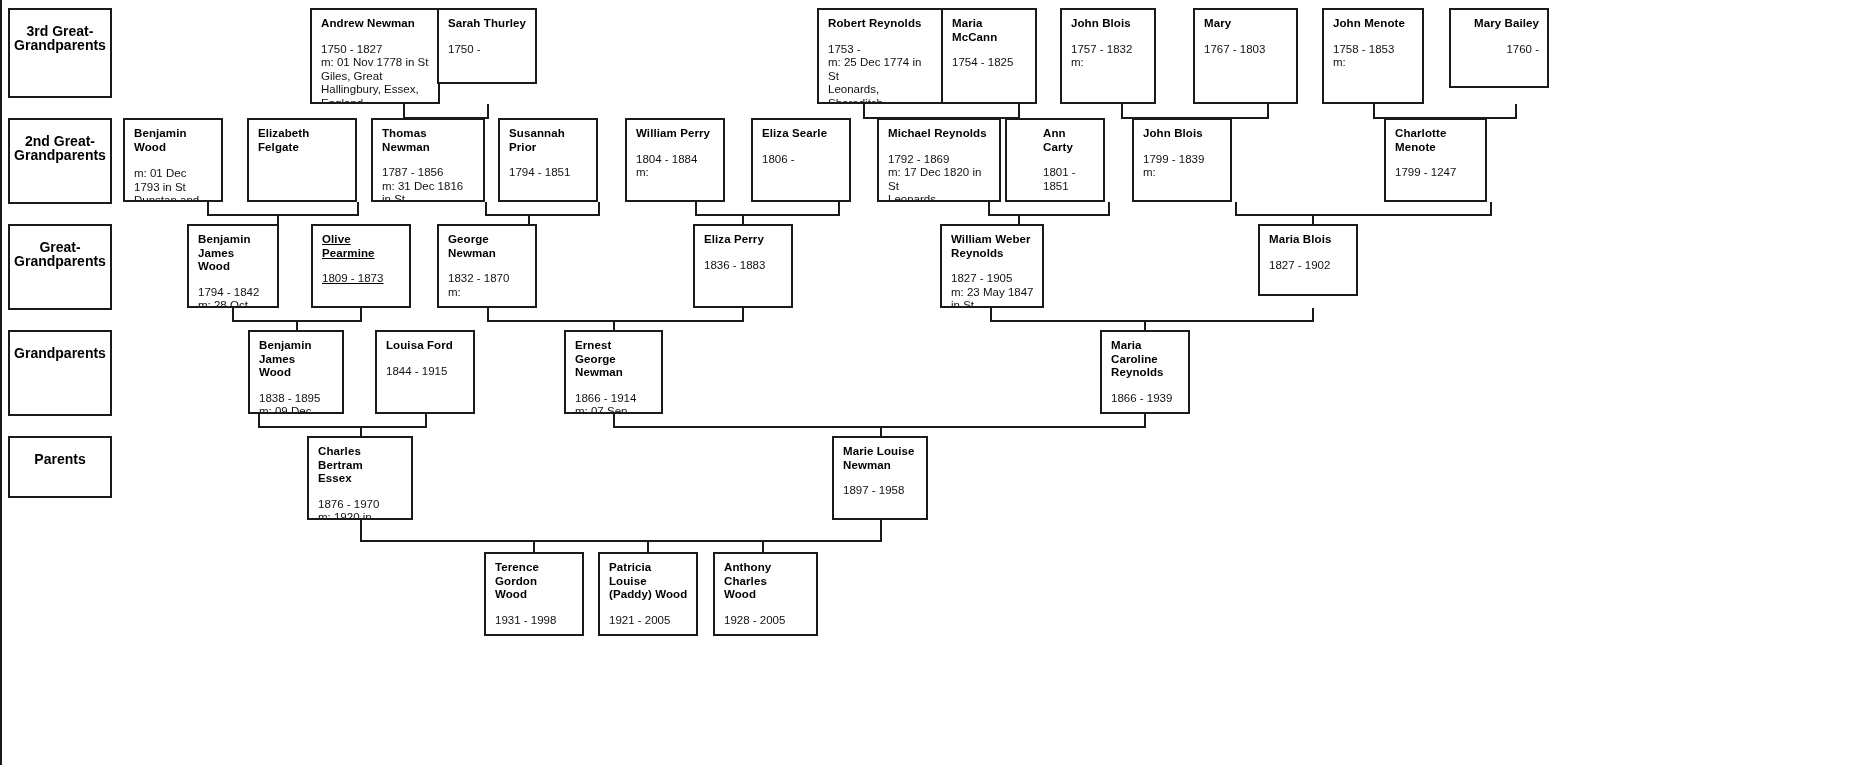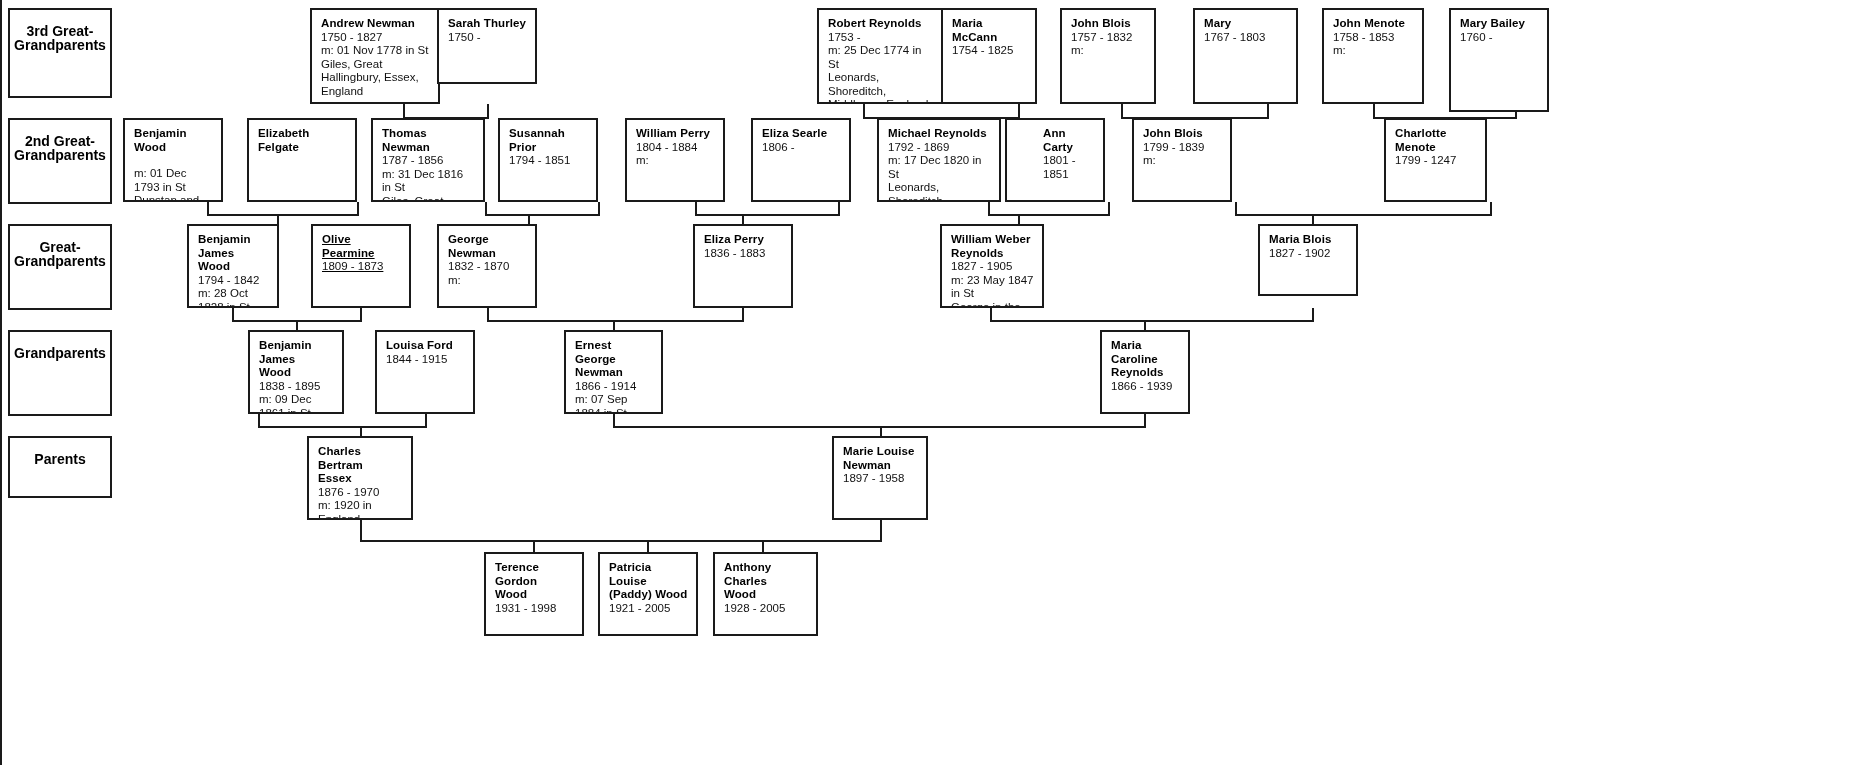--- a/index.html
+++ b/index.html
@@ -22,21 +22,21 @@
     padding:7px 8px 5px 9px;
     overflow:hidden;
   }
   .node .nm{
     font-size:11.5px;font-weight:bold;color:#000;
     line-height:13.5px;letter-spacing:0.1px;
     white-space:pre-line;
   }
   .node .dt{
     font-size:11.5px;font-weight:normal;color:#111;
-    line-height:13.6px;margin-top:0px;
+    line-height:13.6px;margin-top:12px;
   }
   .node .mg{
     font-size:11.5px;font-weight:normal;color:#111;
     line-height:13.6px;white-space:pre-line;
   }
   .node .spacer{height:13px;}
 
   .label{
     position:absolute;box-sizing:border-box;
     border:2px solid #1a1a1a;background:#ffffff;
@@ -184,21 +184,21 @@
   <div class="node" style="left:1193px;top:8px;width:105px;height:96px;">
     <div class="nm">Mary</div>
     <div class="dt">1767 - 1803</div>
     <div class="mg"></div>
   </div>
   <div class="node" style="left:1322px;top:8px;width:102px;height:96px;">
     <div class="nm">John Menote</div>
     <div class="dt">1758 - 1853</div>
     <div class="mg">m:</div>
   </div>
-  <div class="node" style="left:1449px;top:8px;width:100px;height:104px;">
+  <div class="node" style="left:1449px;top:8px;width:100px;height:80px;text-align:right;">
     <div class="nm">Mary Bailey</div>
     <div class="dt">1760 -</div>
     <div class="mg"></div>
   </div>
 
   <div class="node" style="left:123px;top:118px;width:100px;height:84px;">
     <div class="nm">Benjamin Wood</div>
     <div class="spacer"></div>
     <div class="mg">m: 01 Dec 1793 in St
 Dunstan and All

